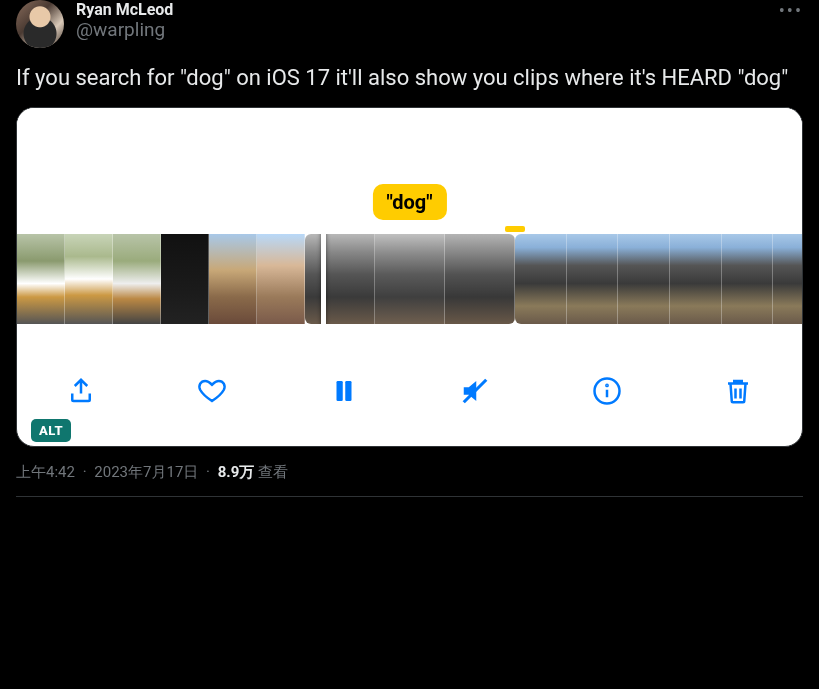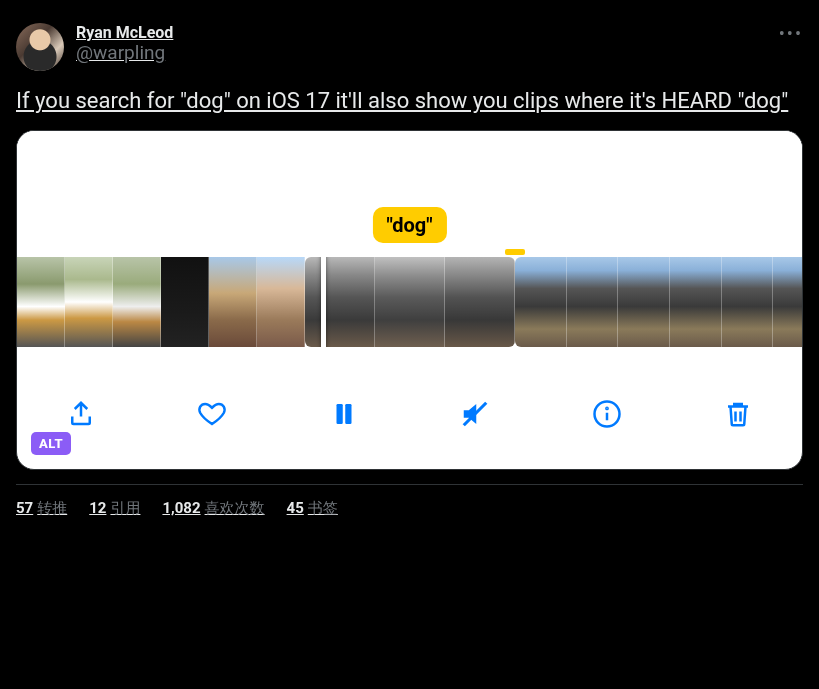--- a/index.html
+++ b/index.html
@@ -6,22 +6,21 @@
   body {
     background: #000;
     width: 819px;
     height: 689px;
     font-family: -apple-system, BlinkMacSystemFont, "Segoe UI", Roboto, Helvetica, Arial, sans-serif;
     color: #e7e9ea;
     overflow: hidden;
     position: relative;
   }
   .tweet {
-    padding: 23px 16px 0 16px;
-    text-decoration: underline;
+    padding: 0 16px 0 16px;
   }
   .header {
     display: flex;
     align-items: flex-start;
     gap: 12px;
     position: relative;
   }
   .avatar {
     width: 48px;
     height: 48px;
@@ -186,22 +185,22 @@
     justify-content: center;
     color: #007aff;
     cursor: pointer;
   }
   .tbtn svg { width: 30px; height: 30px; stroke: #007aff; fill: none; stroke-width: 2; }
   .tbtn.pause svg rect { fill: #007aff; stroke: none; }
   .tbtn.mute svg { fill: #007aff; stroke: #007aff; }
   .alt-badge {
     position: absolute;
     left: 14px;
-    bottom: 14px;
-    background: #8b5cf6;
+    bottom: 4px;
+    background: #0f766e;
     color: #fff;
     font-size: 13px;
     font-weight: 800;
     padding: 4px 8px;
     border-radius: 5px;
     letter-spacing: 0.5px;
   }
   .meta {
     margin-top: 16px;
     font-size: 15px;
@@ -309,31 +308,25 @@
       <div class="tbtn">
         <svg viewBox="0 0 24 24">
             <path d="M4 6h16M9 6V4h6v2M6 6l1 14a1 1 0 001 1h8a1 1 0 001-1l1-14M10 10v8M14 10v8"></path>
           </svg>
       </div>
     </div>
 
     <div class="alt-badge">ALT</div>
   </div>
 
+  <div class="meta">
+    <span>上午4:42</span>
+    <span class="sep">·</span>
+    <span>2023年7月17日</span>
+    <span class="sep">·</span>
+    <span class="views-count">8.9万</span>
+    <span>查看</span>
+  </div>
 
   <div class="divider"></div>
 
-  <div class="stats">
-    <div class="stat">
-      <span class="num">57</span><span>转推</span>
-    </div>
-    <div class="stat">
-      <span class="num">12</span><span>引用</span>
-    </div>
-    <div class="stat">
-      <span class="num">1,082</span><span>喜欢次数</span>
-    </div>
-    <div class="stat">
-      <span class="num">45</span><span>书签</span>
-    </div>
-  </div>
 
 </div>
 
 </body></html>

